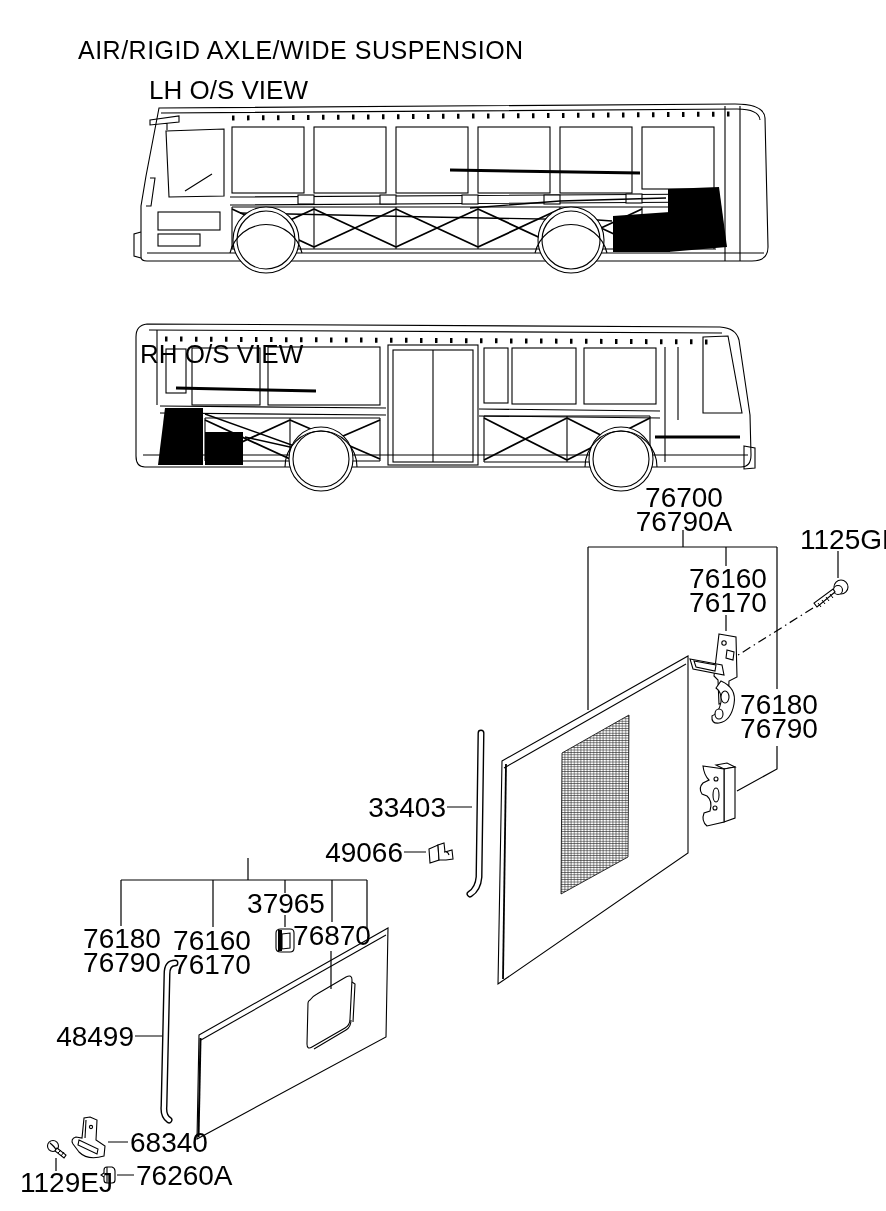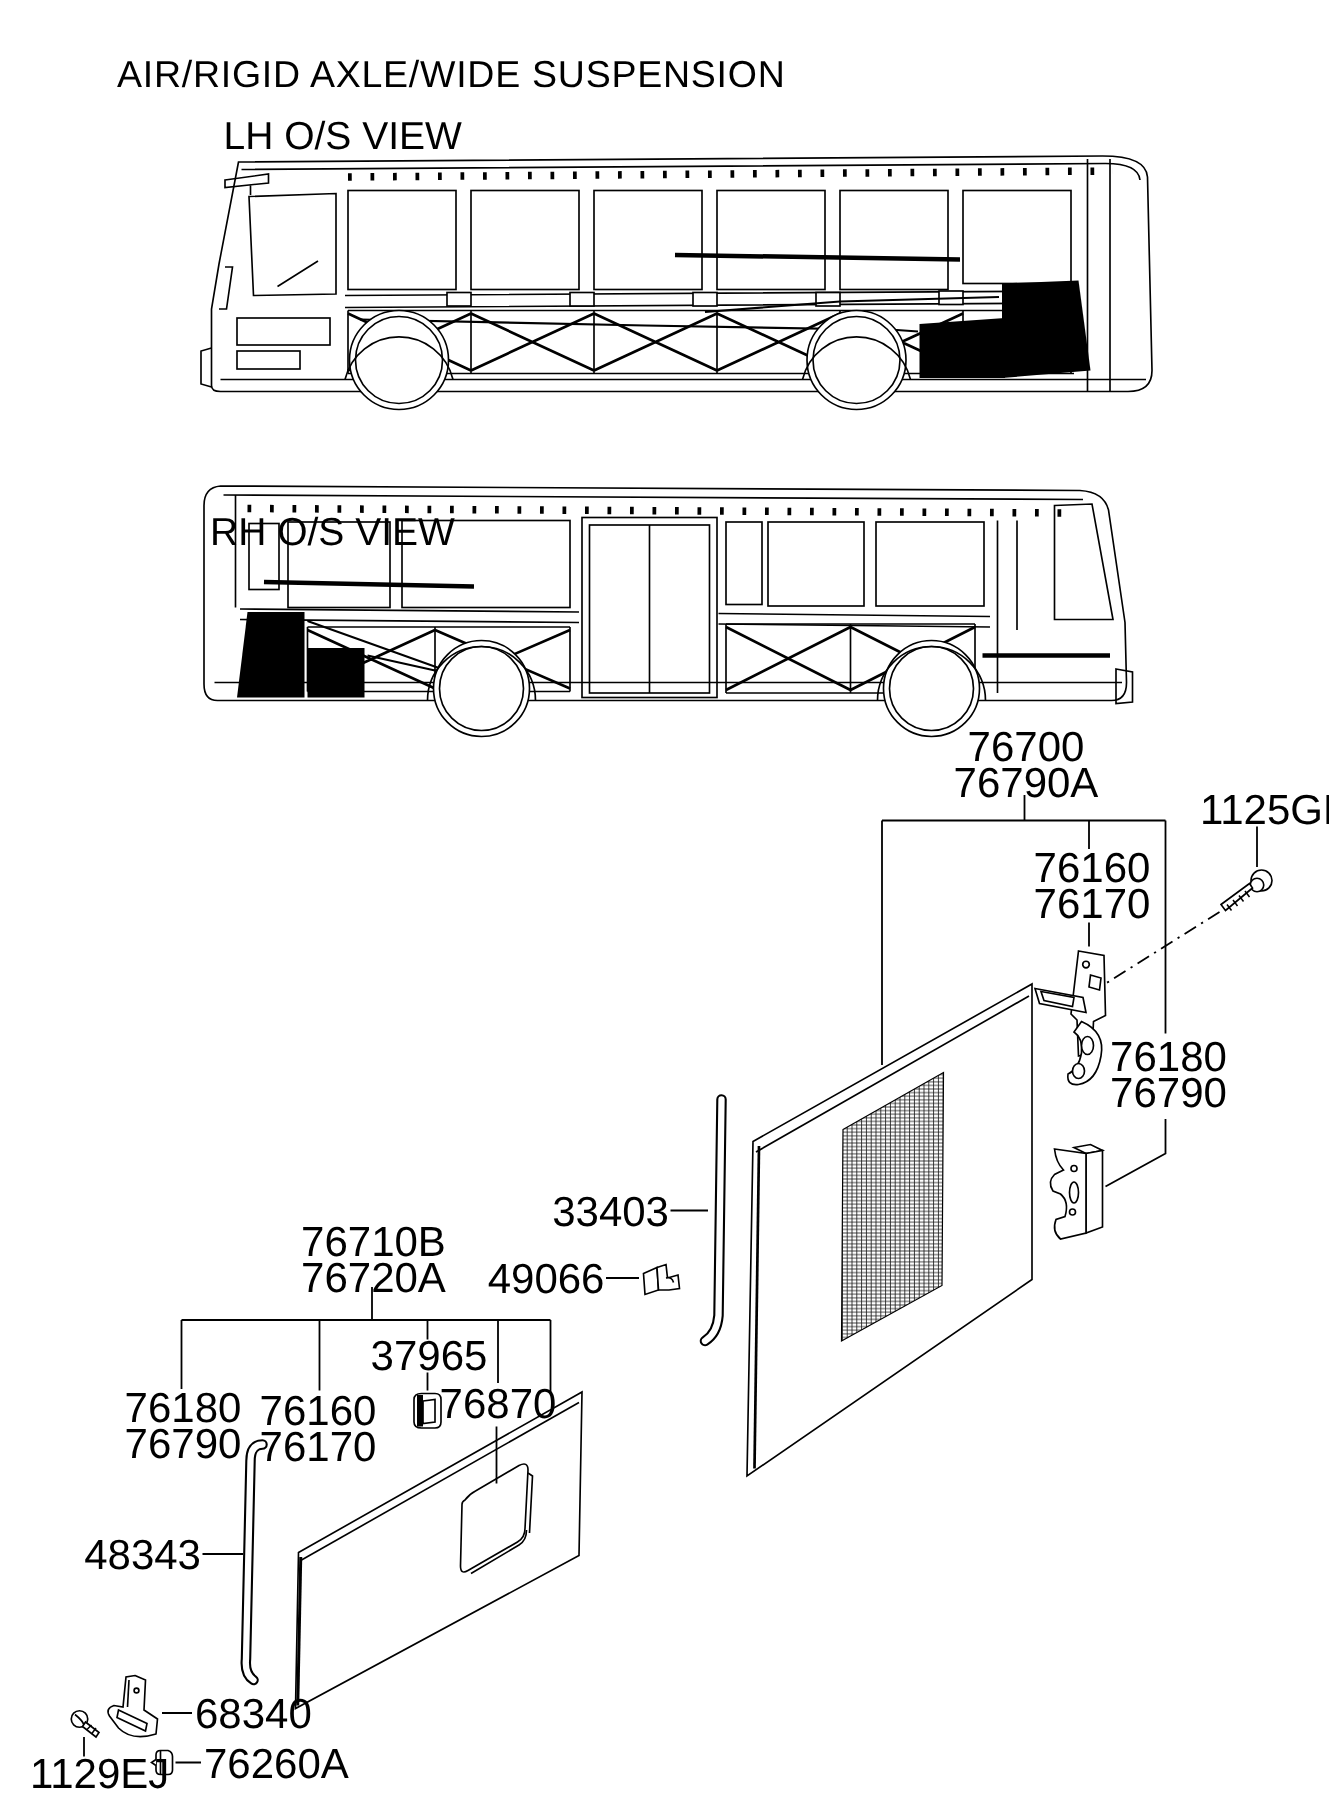--- a/index.html
+++ b/index.html
@@ -219,45 +219,41 @@
   </div>
 
   <div class="part-label pl-right" style="left:336px;top:796px;">
     <span>33403</span>
   </div>
 
   <div class="part-label pl-right" style="left:293px;top:841px;">
     <span>49066</span>
   </div>
 
-  <div class="part-label pl-center" style="left:194px;top:816px;">
-    <span>76710B</span>
-    <span>76720A</span>
-  </div>
 
   <div class="part-label pl-center" style="left:231px;top:892px;">
     <span>37965</span>
   </div>
 
   <div class="part-label pl-center" style="left:67px;top:927px;">
     <span>76180</span>
     <span>76790</span>
   </div>
 
   <div class="part-label pl-center" style="left:157px;top:929px;">
     <span>76160</span>
     <span>76170</span>
   </div>
 
   <div class="part-label pl-center" style="left:277px;top:924px;">
     <span>76870</span>
   </div>
 
   <div class="part-label pl-right" style="left:24px;top:1025px;">
-    <span>48343</span>
+    <span>48499</span>
   </div>
 
   <div class="part-label pl-left" style="left:130px;top:1131px;">
     <span>68340</span>
   </div>
 
   <div class="part-label pl-left" style="left:20px;top:1171px;">
     <span>1129EJ</span>
   </div>
 

